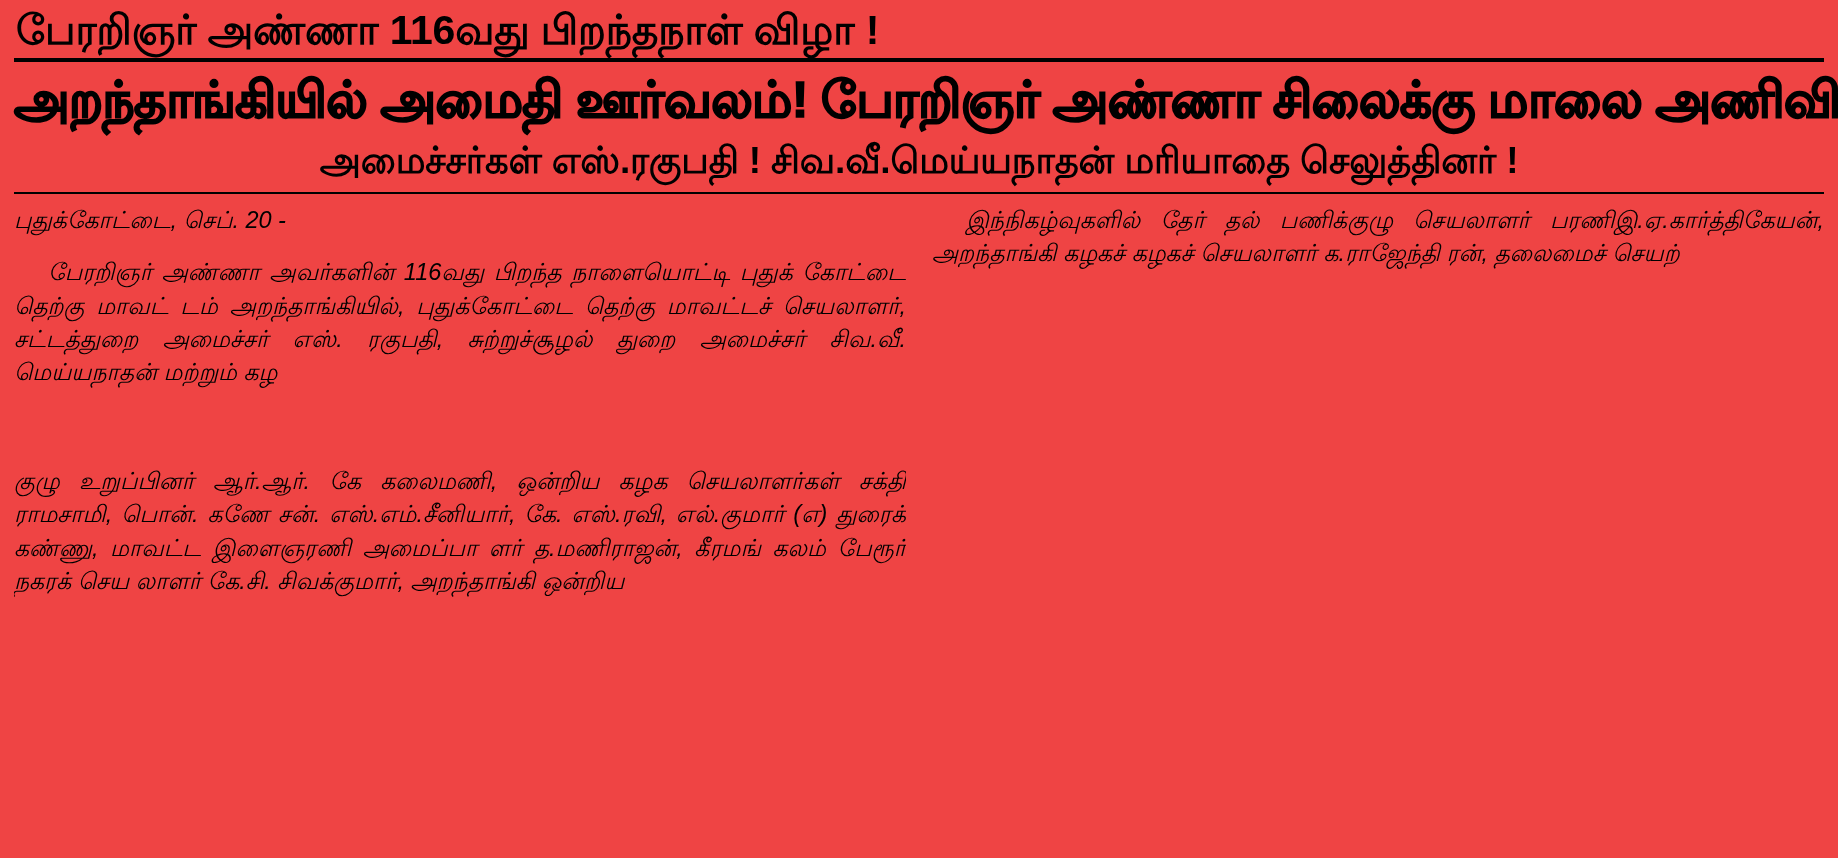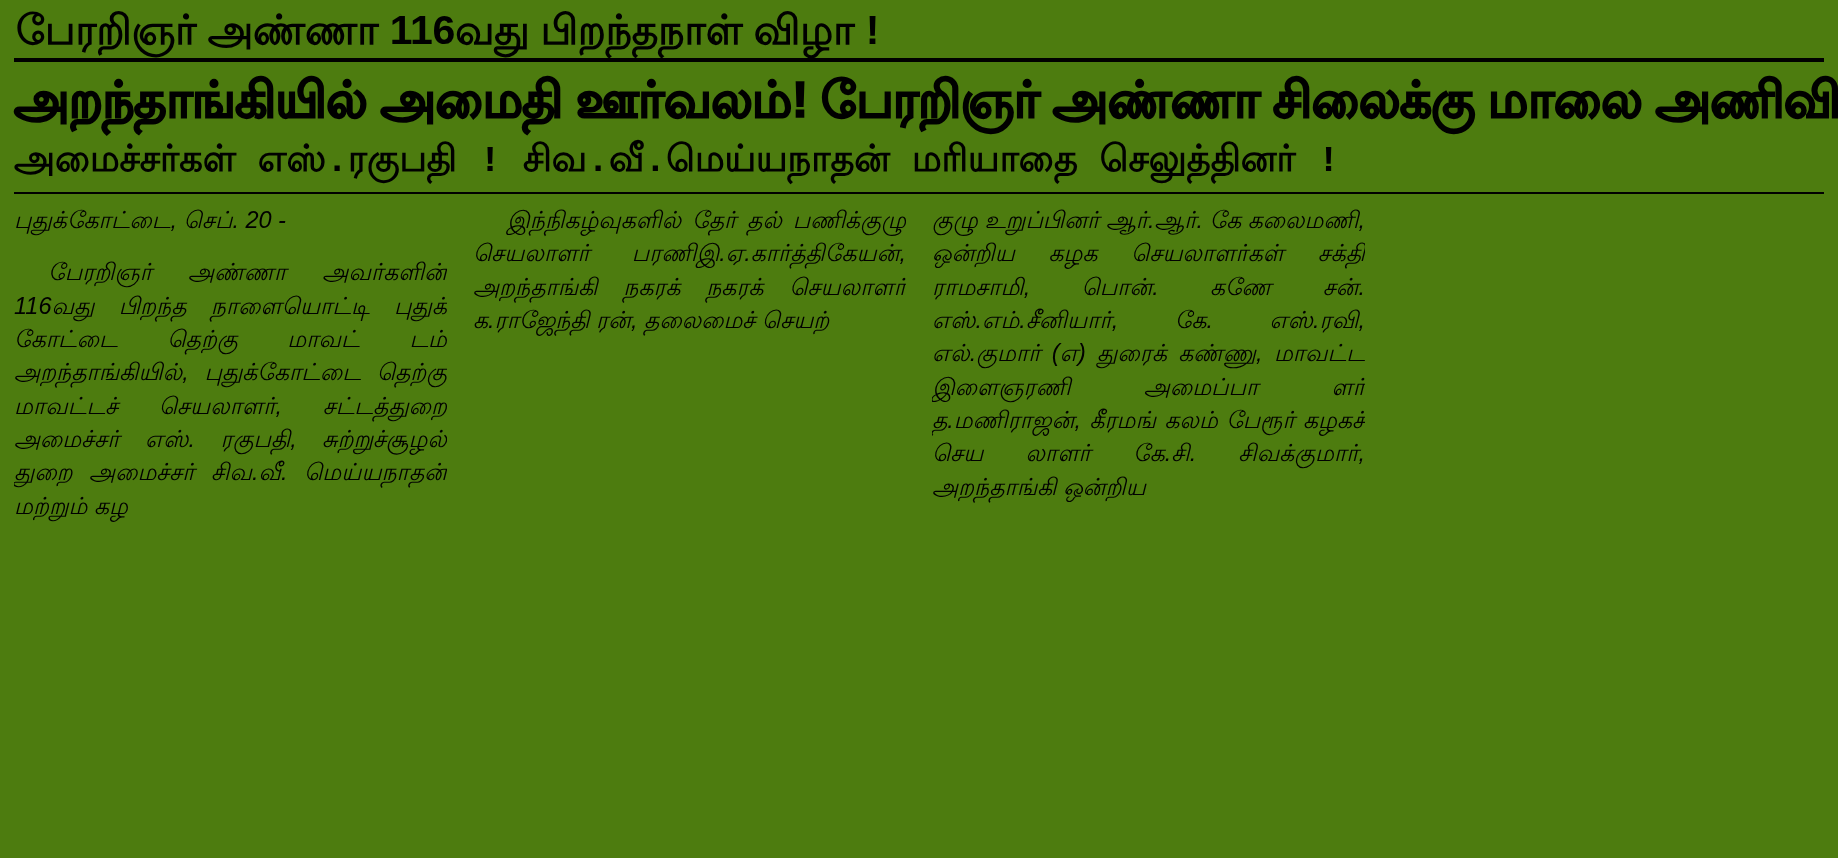--- a/index.html
+++ b/index.html
@@ -11,21 +11,21 @@
     width: 1838px;
     height: 858px;
     font-family: "Liberation Sans", sans-serif;
     color: #000000;
     overflow: hidden;
   }
   .page {
     position: relative;
     width: 1838px;
     height: 858px;
-    background: #4d7c0f;
+    background: #ef4444;
     box-sizing: border-box;
     padding: 6px 14px 0 14px;
   }
 
   
   .kicker {
     font-size: 41px;
     font-weight: bold;
     line-height: 1.12;
     letter-spacing: -0.2px;
@@ -43,34 +43,34 @@
     letter-spacing: -0.6px;
     transform: scaleX(1.0);
     white-space: nowrap;
     
     -webkit-text-stroke: 1.6px #000;
   }
   .subhead {
     font-size: 37px;
     font-weight: bold;
     line-height: 1.2;
+    text-align: center;
     padding: 8px 0 8px 0;
     white-space: nowrap;
     letter-spacing: -0.2px;
-    font-family: Liberation Mono, monospace;
   }
   .rule-under-subhead {
     border-bottom: 2px solid #000;
     margin: 0 0 10px 0;
   }
 
   
   .columns {
     display: grid;
-    grid-template-columns: 1fr 1fr 1fr 1fr;
+    grid-template-columns: 1fr 1fr;
     column-gap: 26px;
     height: 470px;
     overflow: hidden;
   }
   .col {
     font-size: 23.5px;
     line-height: 1.42;
     text-align: justify;
     text-justify: inter-word;
     font-style: italic;
@@ -103,22 +103,22 @@
   <div class="rule-under-subhead"></div>
 
   <div class="columns">
 
     <div class="col">
       <p class="noindent">புதுக்கோட்டை, செப். 20 -</p>
       <p class="indent">பேரறிஞர் அண்ணா அவர்களின் 116வது பிறந்த நாளையொட்டி புதுக் கோட்டை தெற்கு மாவட் டம் அறந்தாங்கியில், புதுக்கோட்டை தெற்கு மாவட்டச் செயலாளர், சட்டத்துறை அமைச்சர் எஸ். ரகுபதி, சுற்றுச்சூழல் துறை அமைச்சர் சிவ.வீ. மெய்யநாதன் மற்றும் கழ</p>
     </div>
 
     <div class="col">
-      <p class="indent">இந்நிகழ்வுகளில் தேர் தல் பணிக்குழு செயலாளர் பரணிஇ.ஏ.கார்த்திகேயன், அறந்தாங்கி நகரக் நகரக் செயலாளர் க.ராஜேந்தி ரன், தலைமைச் செயற்</p>
+      <p class="indent">இந்நிகழ்வுகளில் தேர் தல் பணிக்குழு செயலாளர் பரணிஇ.ஏ.கார்த்திகேயன், அறந்தாங்கி கழகச் கழகச் செயலாளர் க.ராஜேந்தி ரன், தலைமைச் செயற்</p>
     </div>
 
     <div class="col">
-      <p class="noindent">குழு உறுப்பினர் ஆர்.ஆர். கே கலைமணி, ஒன்றிய கழக செயலாளர்கள் சக்தி ராமசாமி, பொன். கணே சன். எஸ்.எம்.சீனியார், கே. எஸ்.ரவி, எல்.குமார் (எ) துரைக் கண்ணு, மாவட்ட இளைஞரணி அமைப்பா ளர் த.மணிராஜன், கீரமங் கலம் பேரூர் கழகச் செய லாளர் கே.சி. சிவக்குமார், அறந்தாங்கி ஒன்றிய</p>
+      <p class="noindent">குழு உறுப்பினர் ஆர்.ஆர். கே கலைமணி, ஒன்றிய கழக செயலாளர்கள் சக்தி ராமசாமி, பொன். கணே சன். எஸ்.எம்.சீனியார், கே. எஸ்.ரவி, எல்.குமார் (எ) துரைக் கண்ணு, மாவட்ட இளைஞரணி அமைப்பா ளர் த.மணிராஜன், கீரமங் கலம் பேரூர் நகரக் செய லாளர் கே.சி. சிவக்குமார், அறந்தாங்கி ஒன்றிய</p>
     </div>
 
 
   </div>
 </div>
 
 </body></html>

